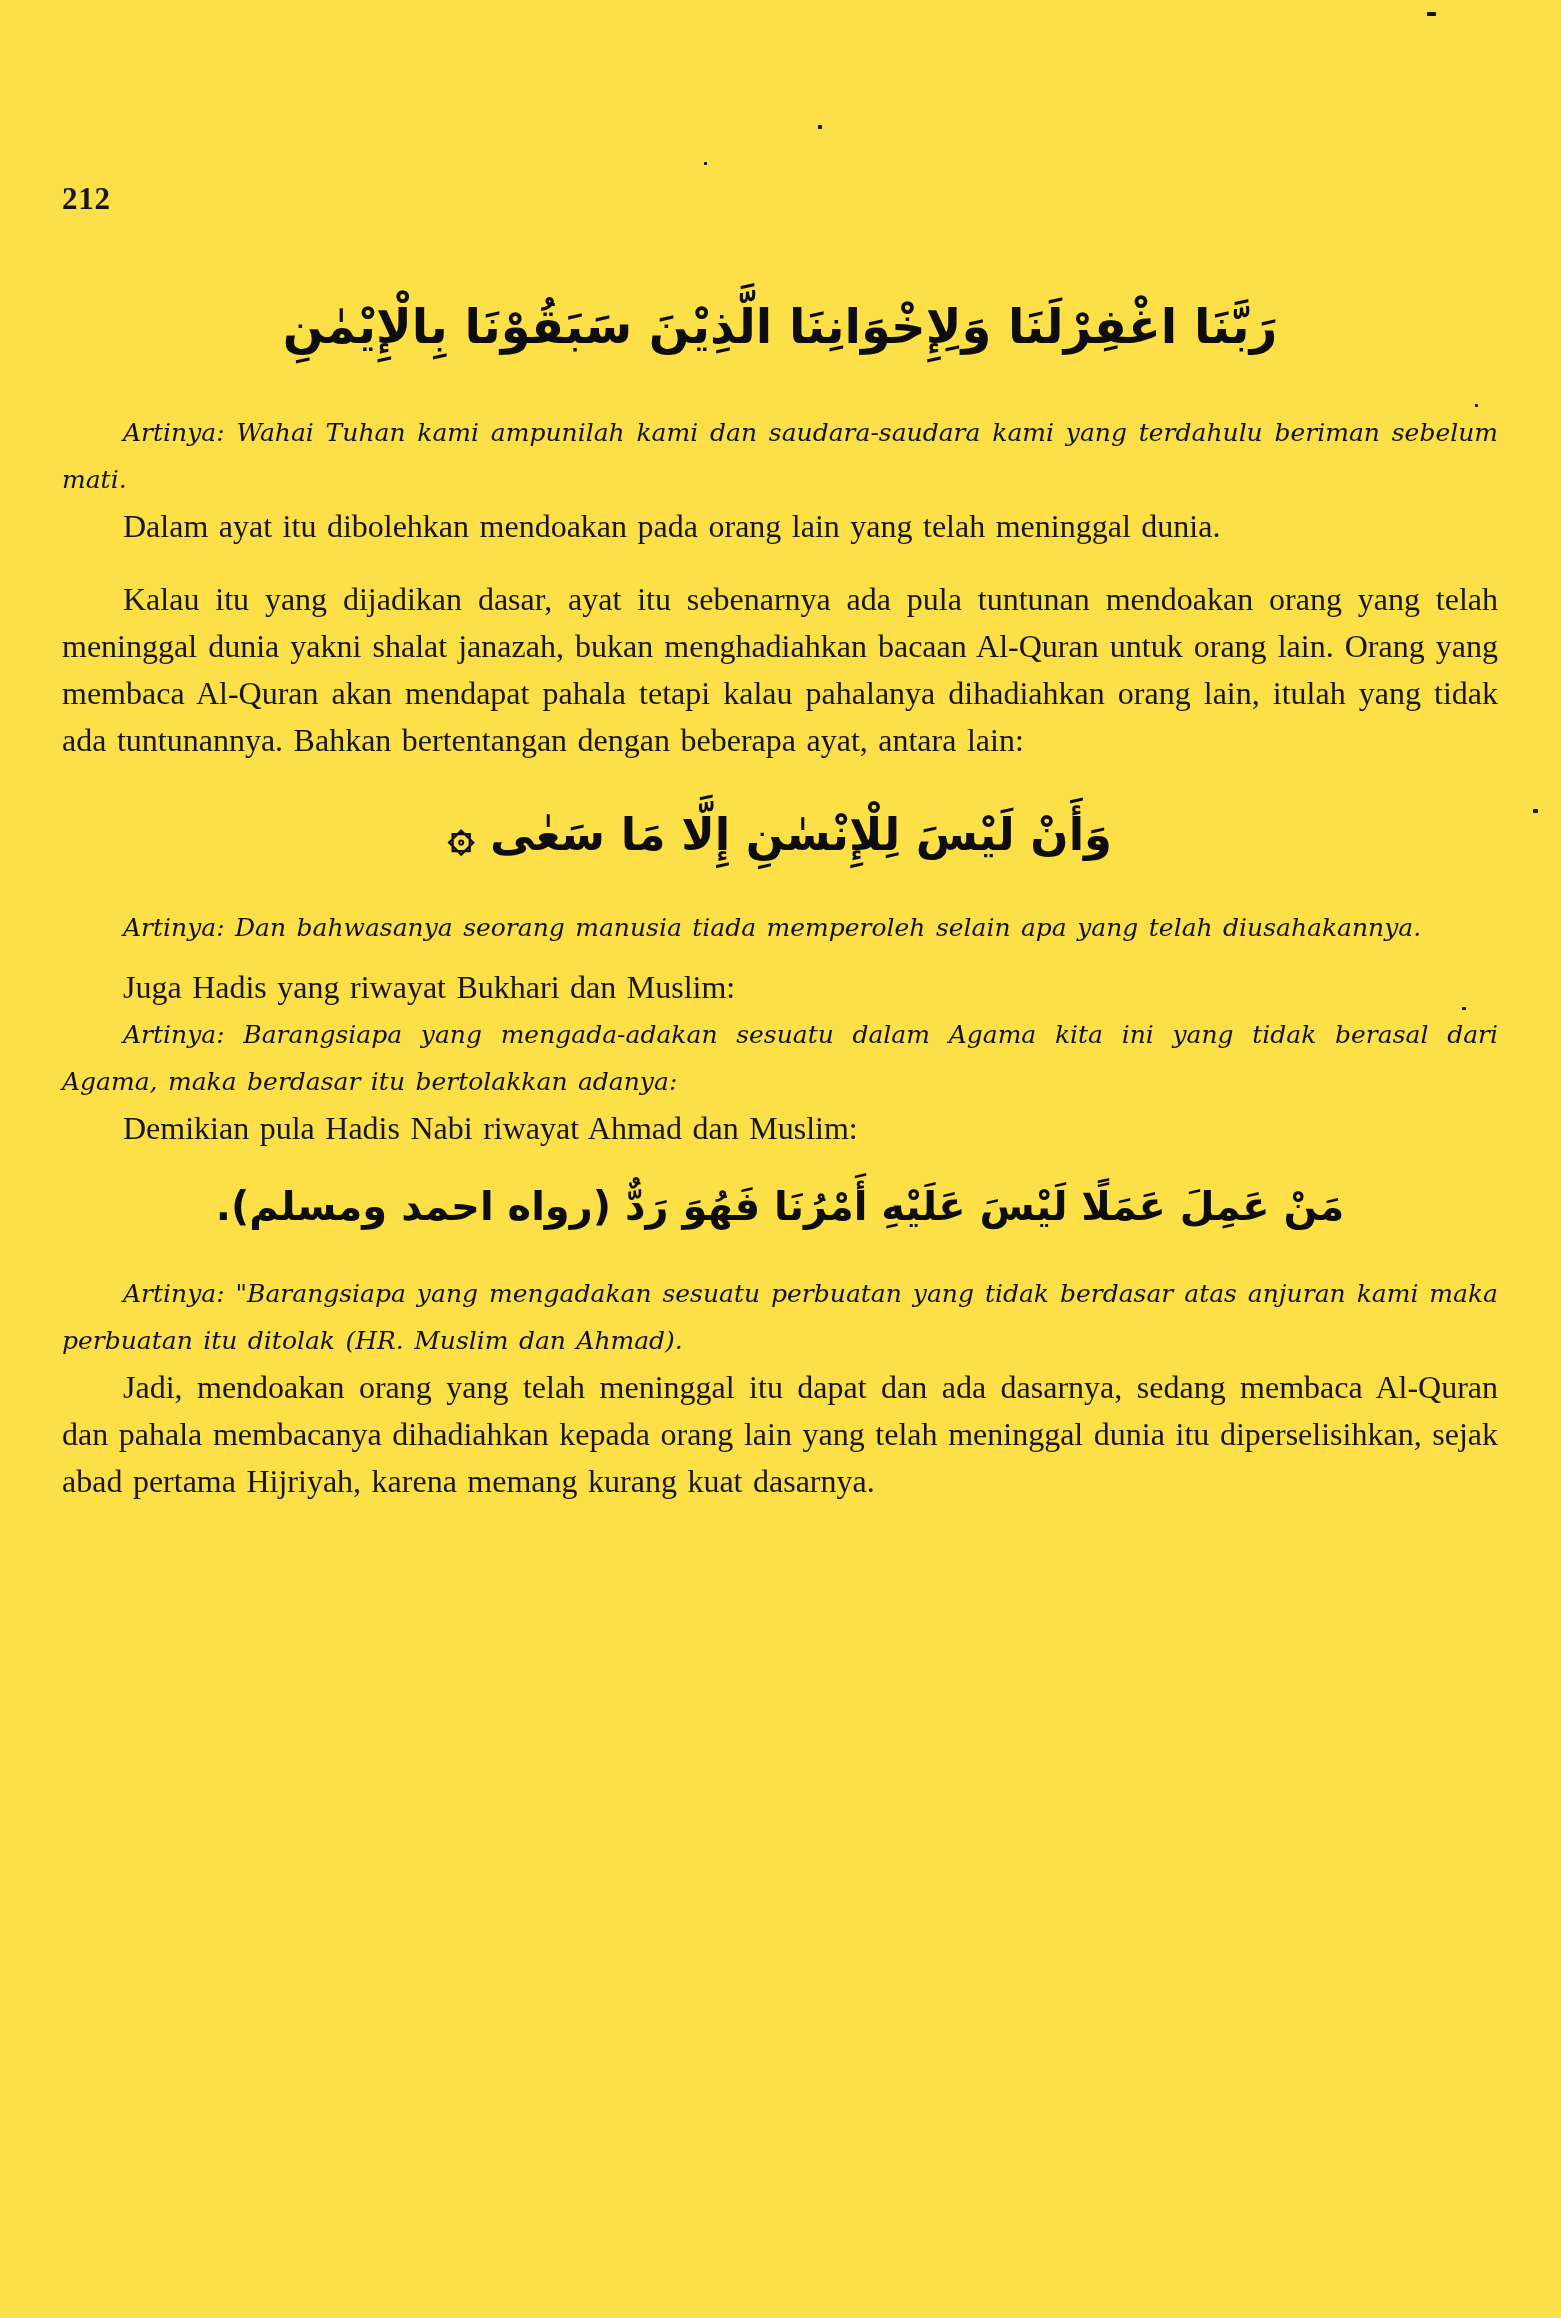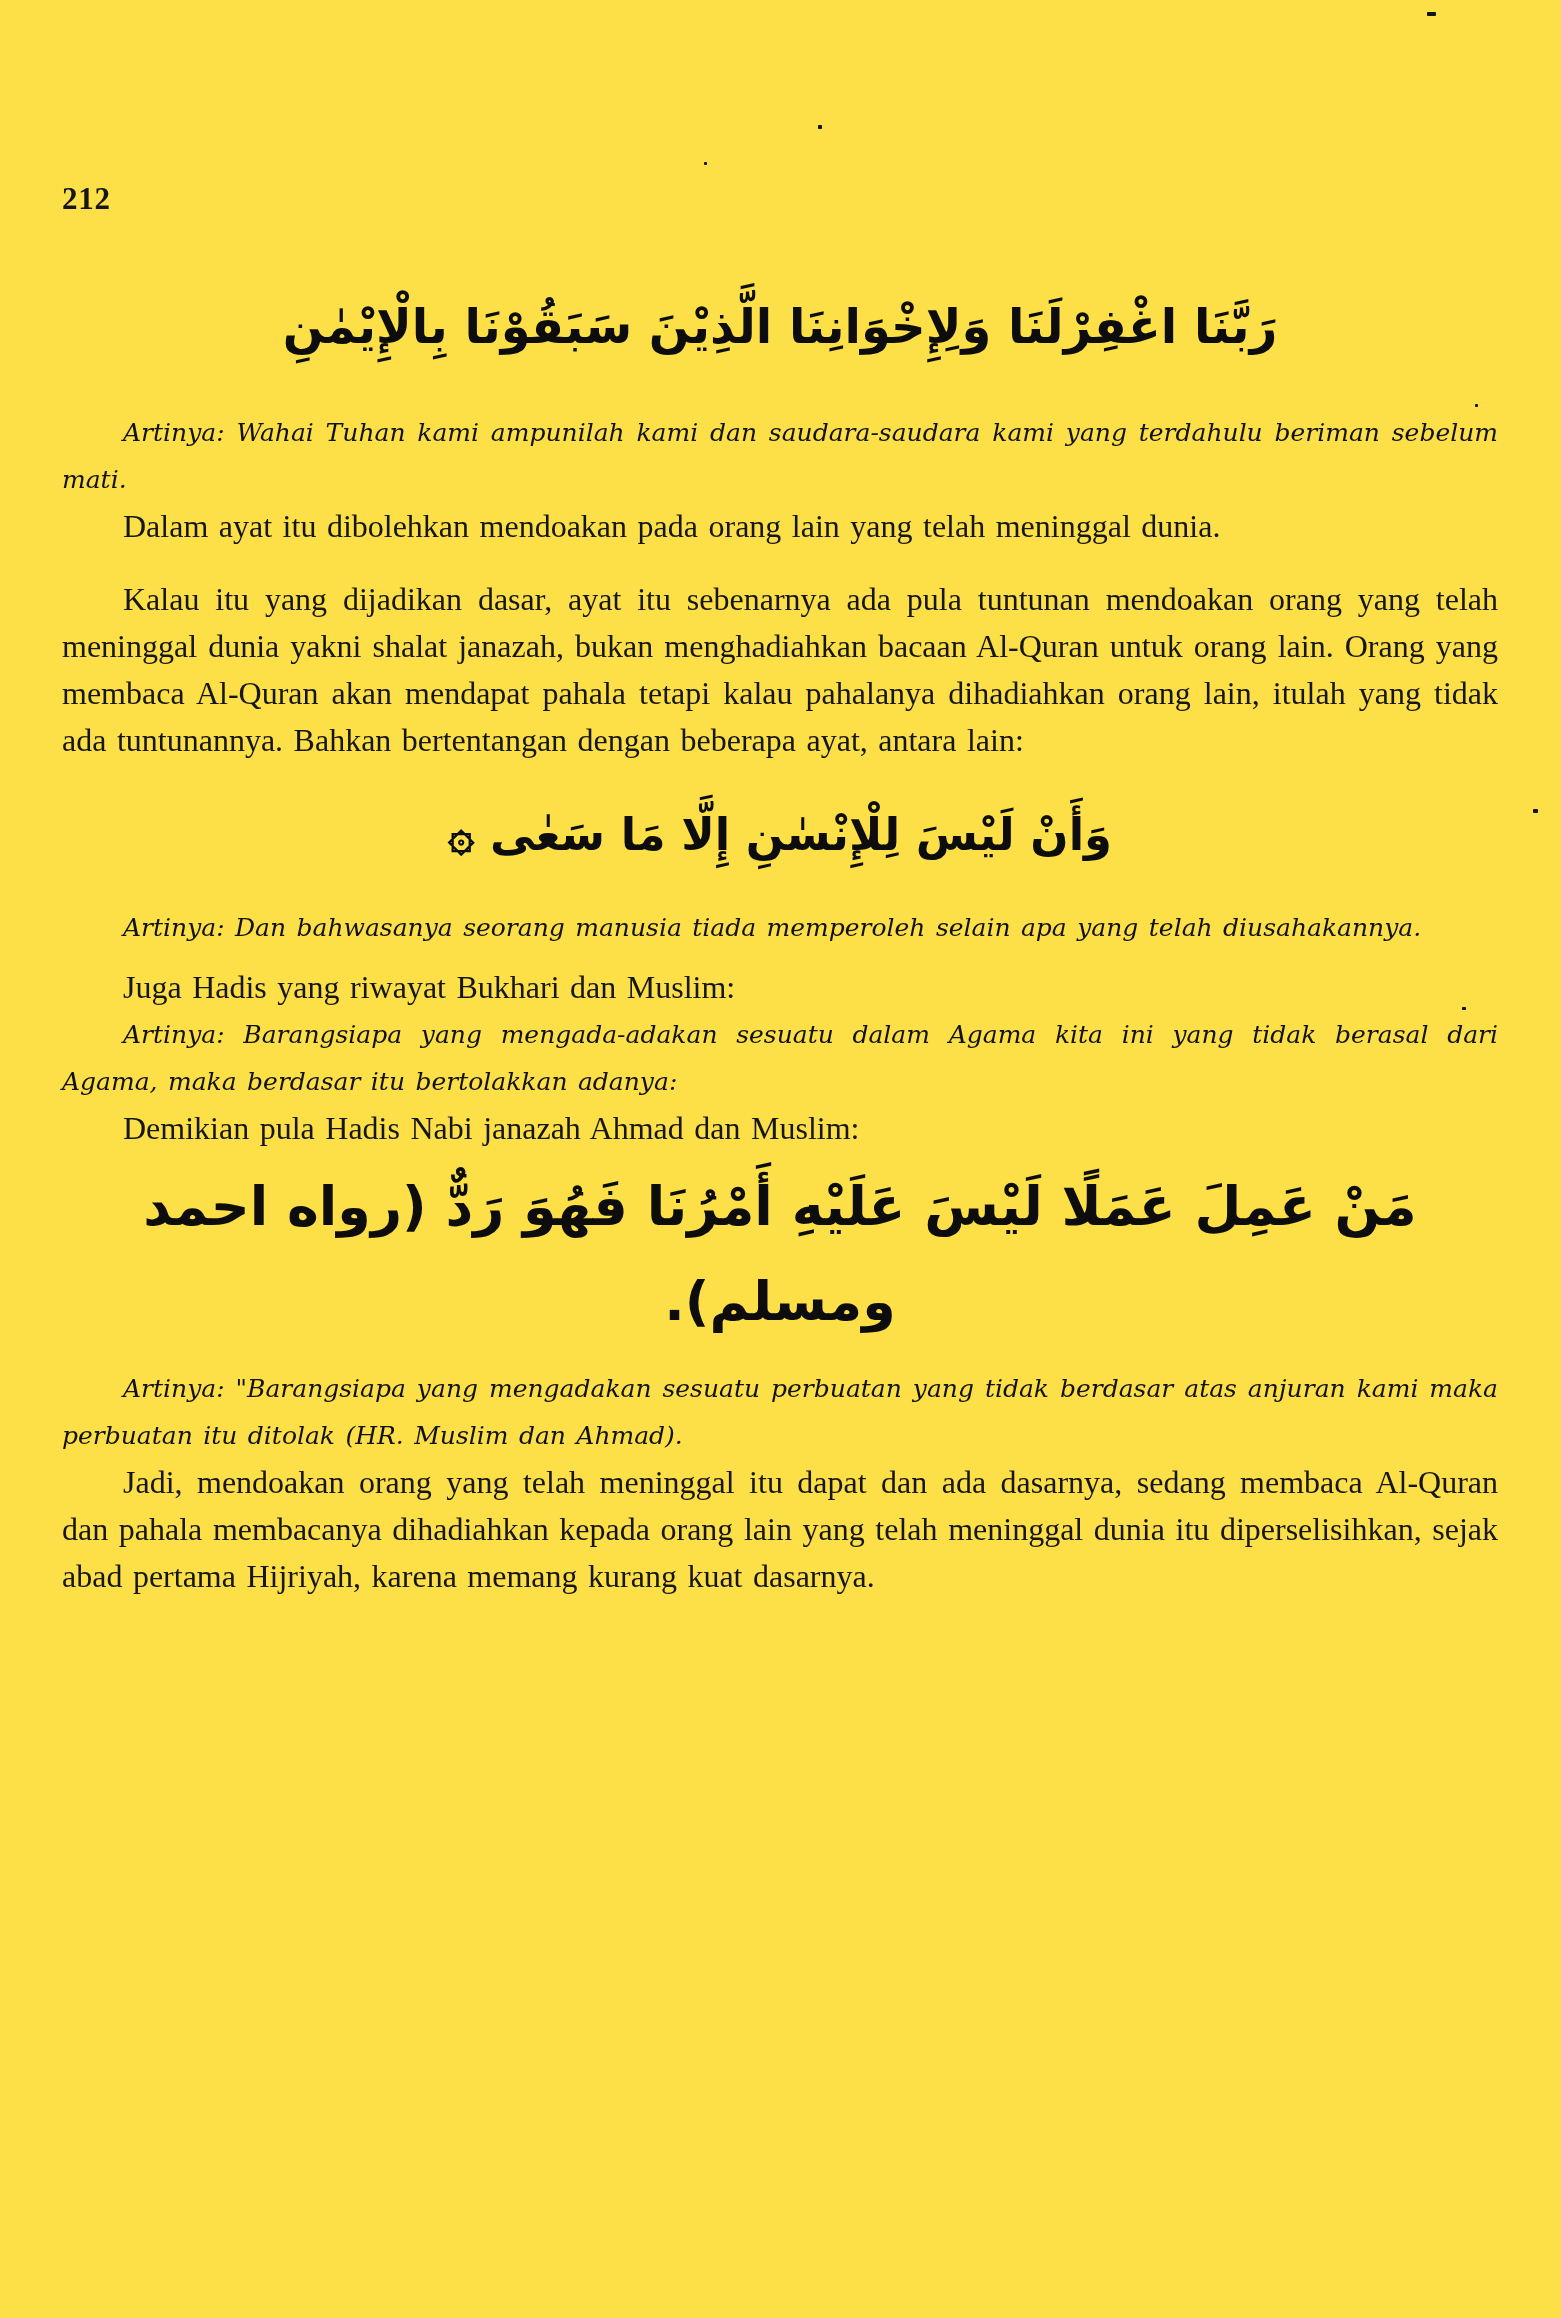--- a/index.html
+++ b/index.html
@@ -39,21 +39,21 @@
     line-height: 99px;
   }
   .arabic-2 {
     margin-top: 20.6px;
     font-size: 45px;
     line-height: 99px;
     text-align: center;
   }
   .arabic-3 {
     margin-top: 6.6px;
-    font-size: 54px;
+    font-size: 40px;
     line-height: 95px;
   }
   p {
     margin: 0;
     font-size: 32px;
     line-height: 47px;
     text-align: justify;
     text-indent: 61px;
     word-spacing: 2.5px;
   }
@@ -91,21 +91,21 @@
     <p class="mt-10">Kalau itu yang dijadikan dasar, ayat itu sebenarnya ada pula tuntunan mendoakan orang yang telah meninggal dunia yakni shalat janazah, bukan menghadiahkan bacaan Al-Quran untuk orang lain. Orang yang membaca Al-Quran akan mendapat pahala tetapi kalau pahalanya dihadiahkan orang lain, itulah yang tidak ada tuntunannya. Bahkan bertentangan dengan beberapa ayat, antara lain:</p>
 
     <div class="arabic arabic-2">وَأَنْ لَيْسَ لِلْإِنْسٰنِ إِلَّا مَا سَعٰى ۞</div>
 
     <p class="translation mt-25">Artinya: Dan bahwasanya seorang manusia tiada memperoleh selain apa yang telah diusahakannya.</p>
 
     <p class="mt-16">Juga Hadis yang riwayat Bukhari dan Muslim:</p>
 
     <p class="translation">Artinya: Barangsiapa yang mengada-adakan sesuatu dalam Agama kita ini yang tidak berasal dari Agama, maka berdasar itu bertolakkan adanya:</p>
 
-    <p>Demikian pula Hadis Nabi janazah Ahmad dan Muslim:</p>
+    <p>Demikian pula Hadis Nabi riwayat Ahmad dan Muslim:</p>
 
     <div class="arabic arabic-3">مَنْ عَمِلَ عَمَلًا لَيْسَ عَلَيْهِ أَمْرُنَا فَهُوَ رَدٌّ (رواه احمد ومسلم).</div>
 
     <p class="translation mt-20">Artinya: "Barangsiapa yang mengadakan sesuatu perbuatan yang tidak berdasar atas anjuran kami maka perbuatan itu ditolak (HR. Muslim dan Ahmad).</p>
 
     <p>Jadi, mendoakan orang yang telah meninggal itu dapat dan ada dasarnya, sedang membaca Al-Quran dan pahala membacanya dihadiahkan kepada orang lain yang telah meninggal dunia itu diperselisihkan, sejak abad pertama Hijriyah, karena memang kurang kuat dasarnya.</p>
 
   </div>
 
   <div class="speck" style="left:1427px; top:12.4px; width:9px; height:4.1px;"></div>

